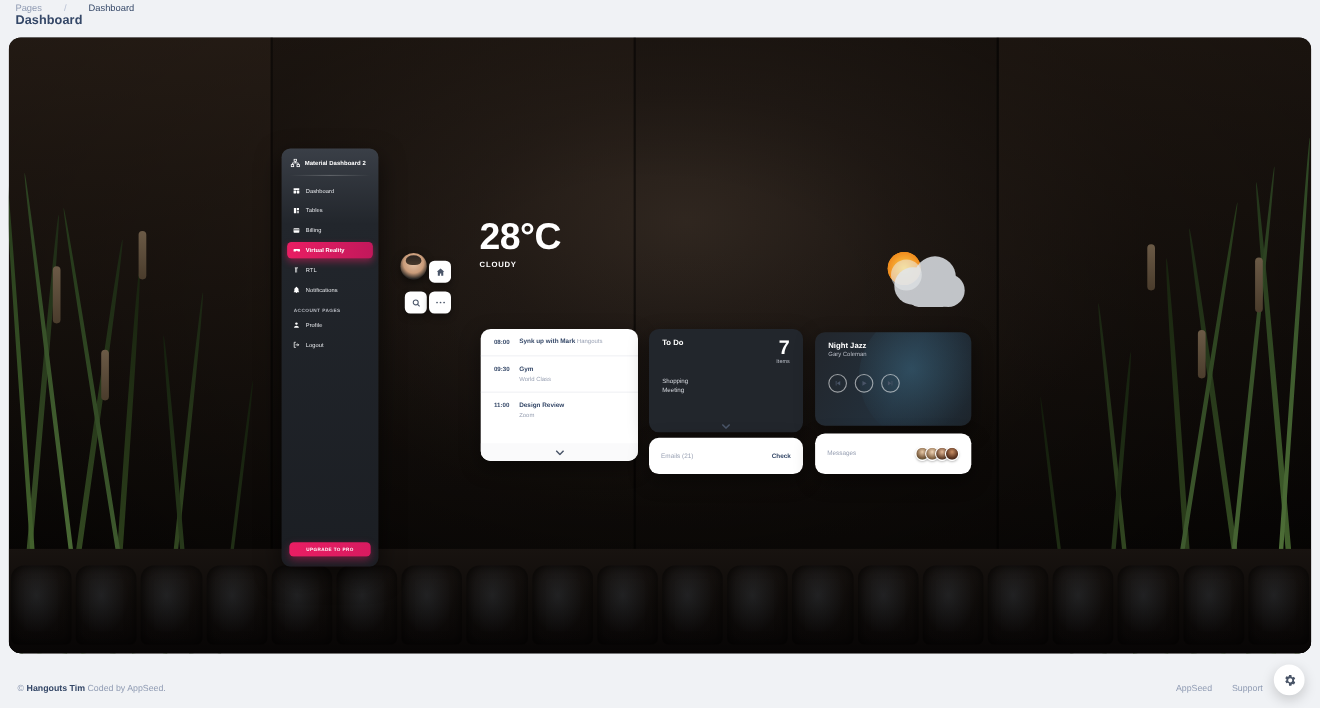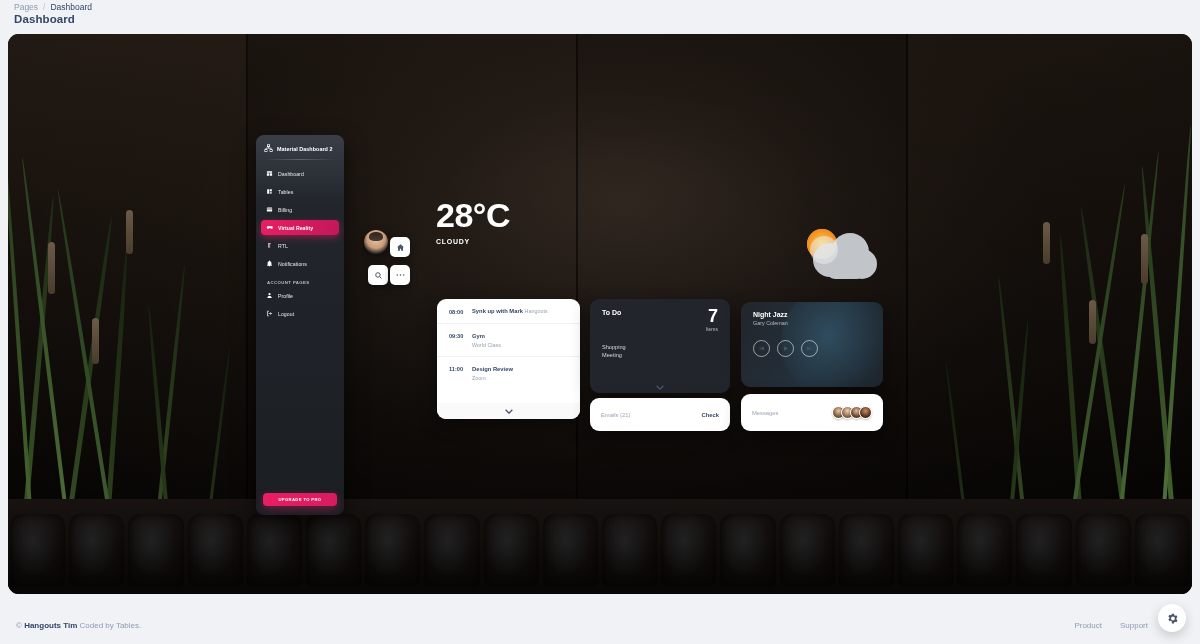--- a/index.html
+++ b/index.html
@@ -9,21 +9,21 @@
     background: #f0f2f5; overflow: hidden;
   }
 
   
   .topbar {
     height: 32px; width: 1200px;
     display: flex; align-items: flex-start; justify-content: space-between;
     padding: 2px 10px 0 14px;
   }
   .breadcrumb-wrap { display: flex; flex-direction: column; gap: 1px; }
-  .breadcrumb { display: flex; align-items: center; gap: 5px; font-size: 8.5px; color: #8f9bb3; }
+  .breadcrumb { display: flex; align-items: center; gap: 20px; font-size: 8.5px; color: #8f9bb3; }
   .breadcrumb .crumb-current { color: #344767; }
   .crumb-sep { color: #b7c0d3; }
   .page-title { font-size: 11.5px; font-weight: bold; color: #344767; letter-spacing: .1px; }
 
   .topbar-right { display: flex; align-items: center; gap: 9px; padding-top: 1px; }
   .search-box {
     width: 110px; height: 21px; border: 1px solid #d2d6da; border-radius: 6px;
     background: #fff; display: flex; align-items: center; padding: 0 7px;
   }
   .search-box input {
@@ -497,24 +497,24 @@
       <div class="av" style="background:radial-gradient(circle at 50% 35%,#e3b896,#6b4730 60%,#2e2018);"></div>
       <div class="av" style="background:radial-gradient(circle at 50% 35%,#c98e63,#5a3320 60%,#241410);"></div>
     </div>
   </div>
 </div>
 
 <div class="footer">
   <div class="footer-left">
     <span>©</span>
     <b>Hangouts Tim</b>
-    <span>Coded by Tables.</span>
+    <span>Coded by AppSeed.</span>
   </div>
   <div class="footer-links">
-    <span>Product</span>
+    <span>AppSeed</span>
     <span>Support</span>
   </div>
 </div>
 <div class="settings-fab">
   <span class="ico">
     <svg width="13" height="13" viewBox="0 0 24 24" fill="currentColor">
       <path d="M19.14 12.94a7.5 7.5 0 0 0 0-1.88l2-1.55-2-3.46-2.39.96a7.3 7.3 0 0 0-1.62-.94L14.8 3h-4l-.33 2.07c-.57.23-1.12.54-1.62.94l-2.39-.96-2 3.46 2 1.55a7.5 7.5 0 0 0 0 1.88l-2 1.55 2 3.46 2.39-.96c.5.4 1.05.71 1.62.94L10.8 21h4l.33-2.07c.57-.23 1.12-.54 1.62-.94l2.39.96 2-3.46zM12.8 15.5a3.5 3.5 0 1 1 0-7 3.5 3.5 0 0 1 0 7z"></path>
     </svg>
   </span>
 </div>

